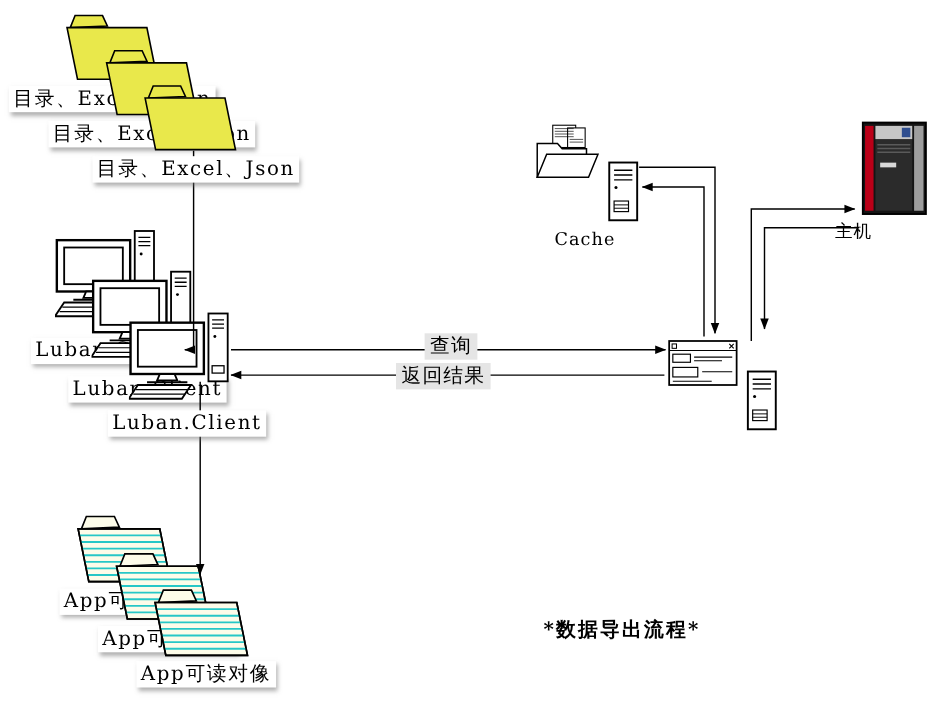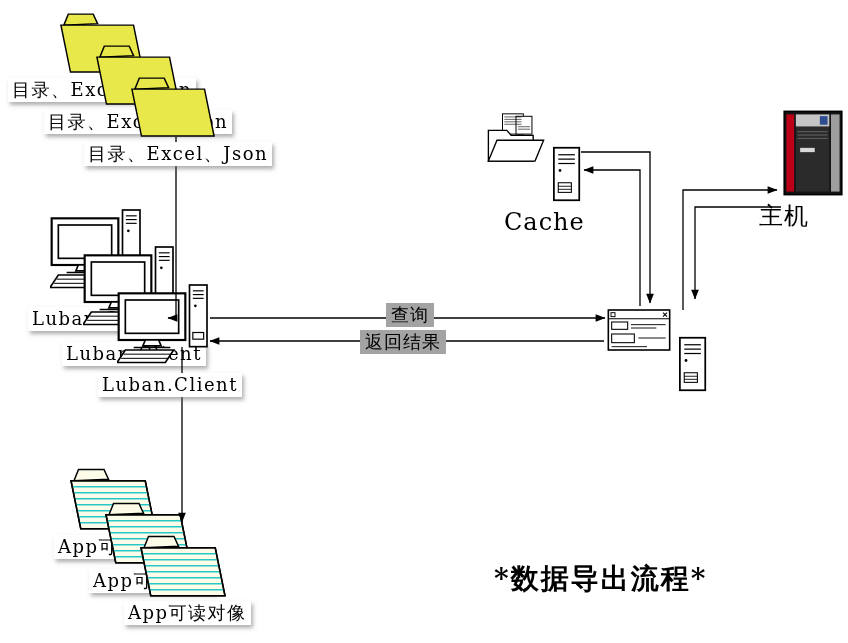--- a/index.html
+++ b/index.html
@@ -7,28 +7,28 @@
   .canvas {
     position:relative; width:848px; height:643px; background:#fff; overflow:hidden;
     font-family:"DejaVu Serif","Liberation Serif",serif; color:#000;
   }
   .icon { position:absolute; }
   .tag {
     position:absolute; white-space:nowrap; font-size:18px; letter-spacing:1.5px;
     background:#fff; padding:1px 4px; line-height:1.2;
     box-shadow:2px 3px 4px rgba(110,110,110,.55);
   }
-  .plain { position:absolute; white-space:nowrap; font-size:24px; letter-spacing:1px; z-index:2; }
+  .plain { position:absolute; white-space:nowrap; font-size:16px; letter-spacing:1px; z-index:2; }
   .overlay { position:absolute; left:0; top:0; z-index:6; pointer-events:none; }
   .edge-label {
-    position:absolute; font-size:18px; letter-spacing:1px; background:#a3a3a3;
+    position:absolute; font-size:18px; letter-spacing:1px; background:#e5e5e5;
     padding:1px 5px; z-index:8; line-height:1.2;
   }
   .title {
-    position:absolute; left:494px; top:560px; font-size:28px; font-weight:bold;
+    position:absolute; left:494px; top:560px; font-size:18px; font-weight:bold;
     letter-spacing:2px; z-index:2; white-space:nowrap;
   }
   
   .f1{left:58px;top:8px;width:88px;height:68px;z-index:1}
   .f2{left:94px;top:40px;width:88px;height:68px;z-index:3}
   .f3{left:129px;top:72px;width:88px;height:68px;z-index:5}
   .fl1{left:8px;top:78px;z-index:2}
   .fl2{left:44px;top:110px;z-index:4}
   .fl3{left:84px;top:142px;z-index:7}
   

